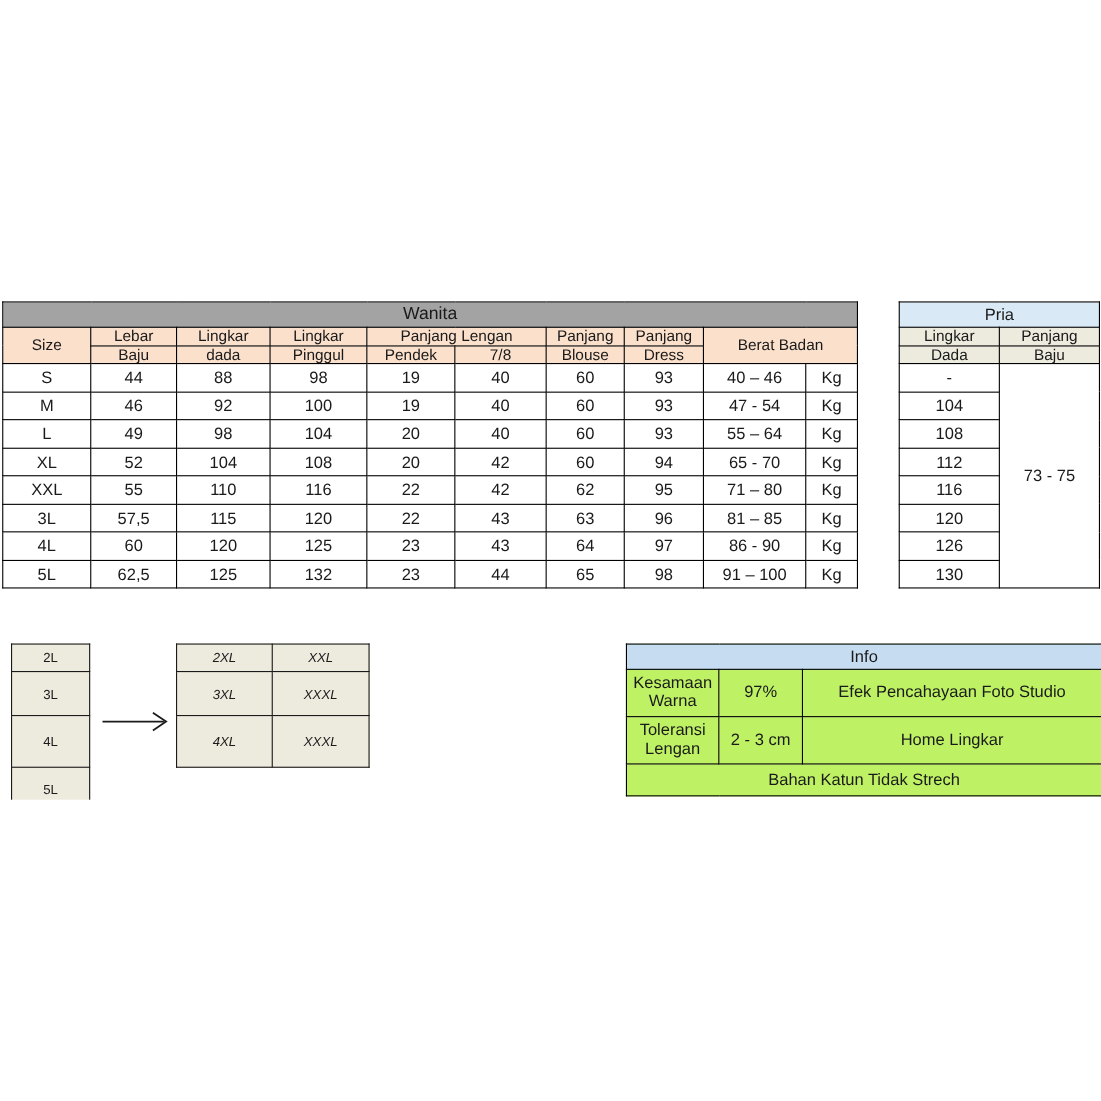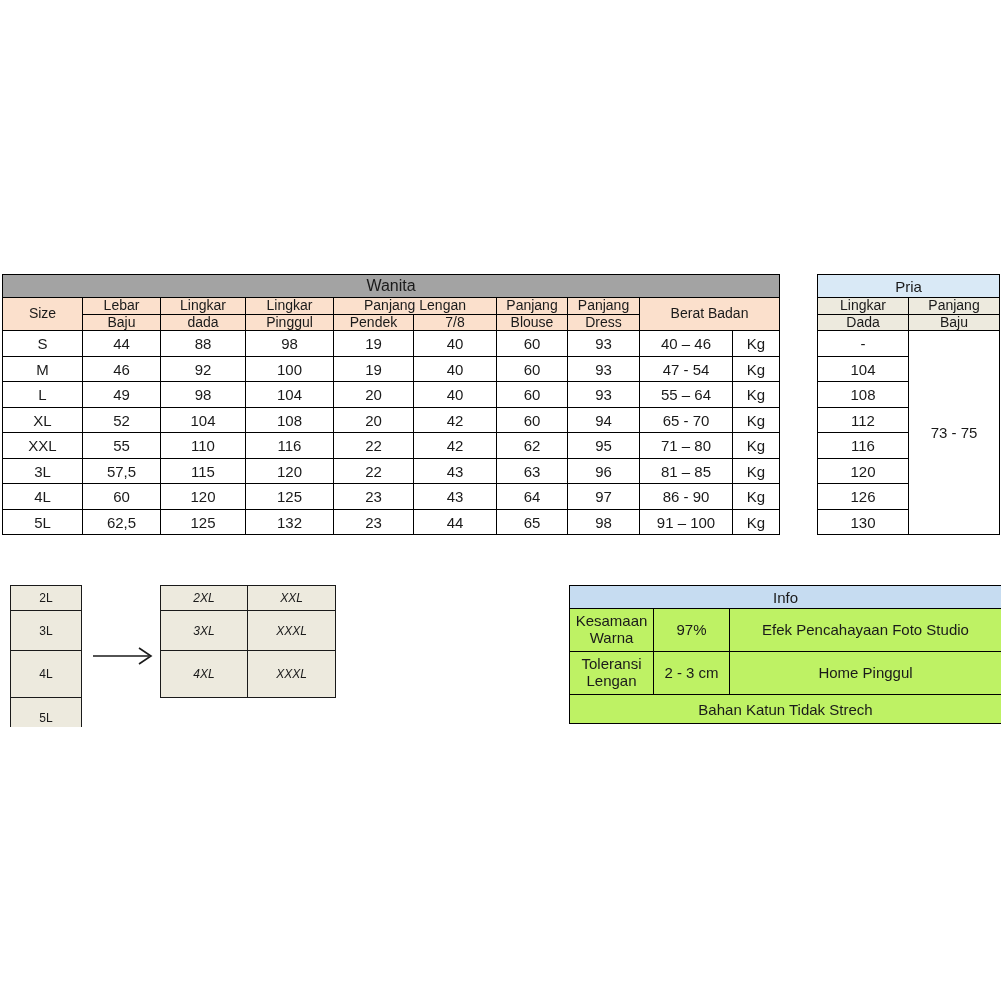--- a/index.html
+++ b/index.html
@@ -412,21 +412,21 @@
       </td>
       <td>97%</td>
       <td>Efek Pencahayaan Foto Studio</td>
     </tr>
     <tr class="row-tall">
       <td>
         <span>Toleransi</span><br>
         <span>Lengan</span>
       </td>
       <td>2 - 3 cm</td>
-      <td>Home Pinggul</td>
+      <td>Home Lingkar</td>
     </tr>
     <tr class="foot">
       <td colspan="3">Bahan Katun Tidak Strech</td>
     </tr>
   </tbody>
 </table>
 
 <div class="clip-bottom"></div>
 
 </body></html>

